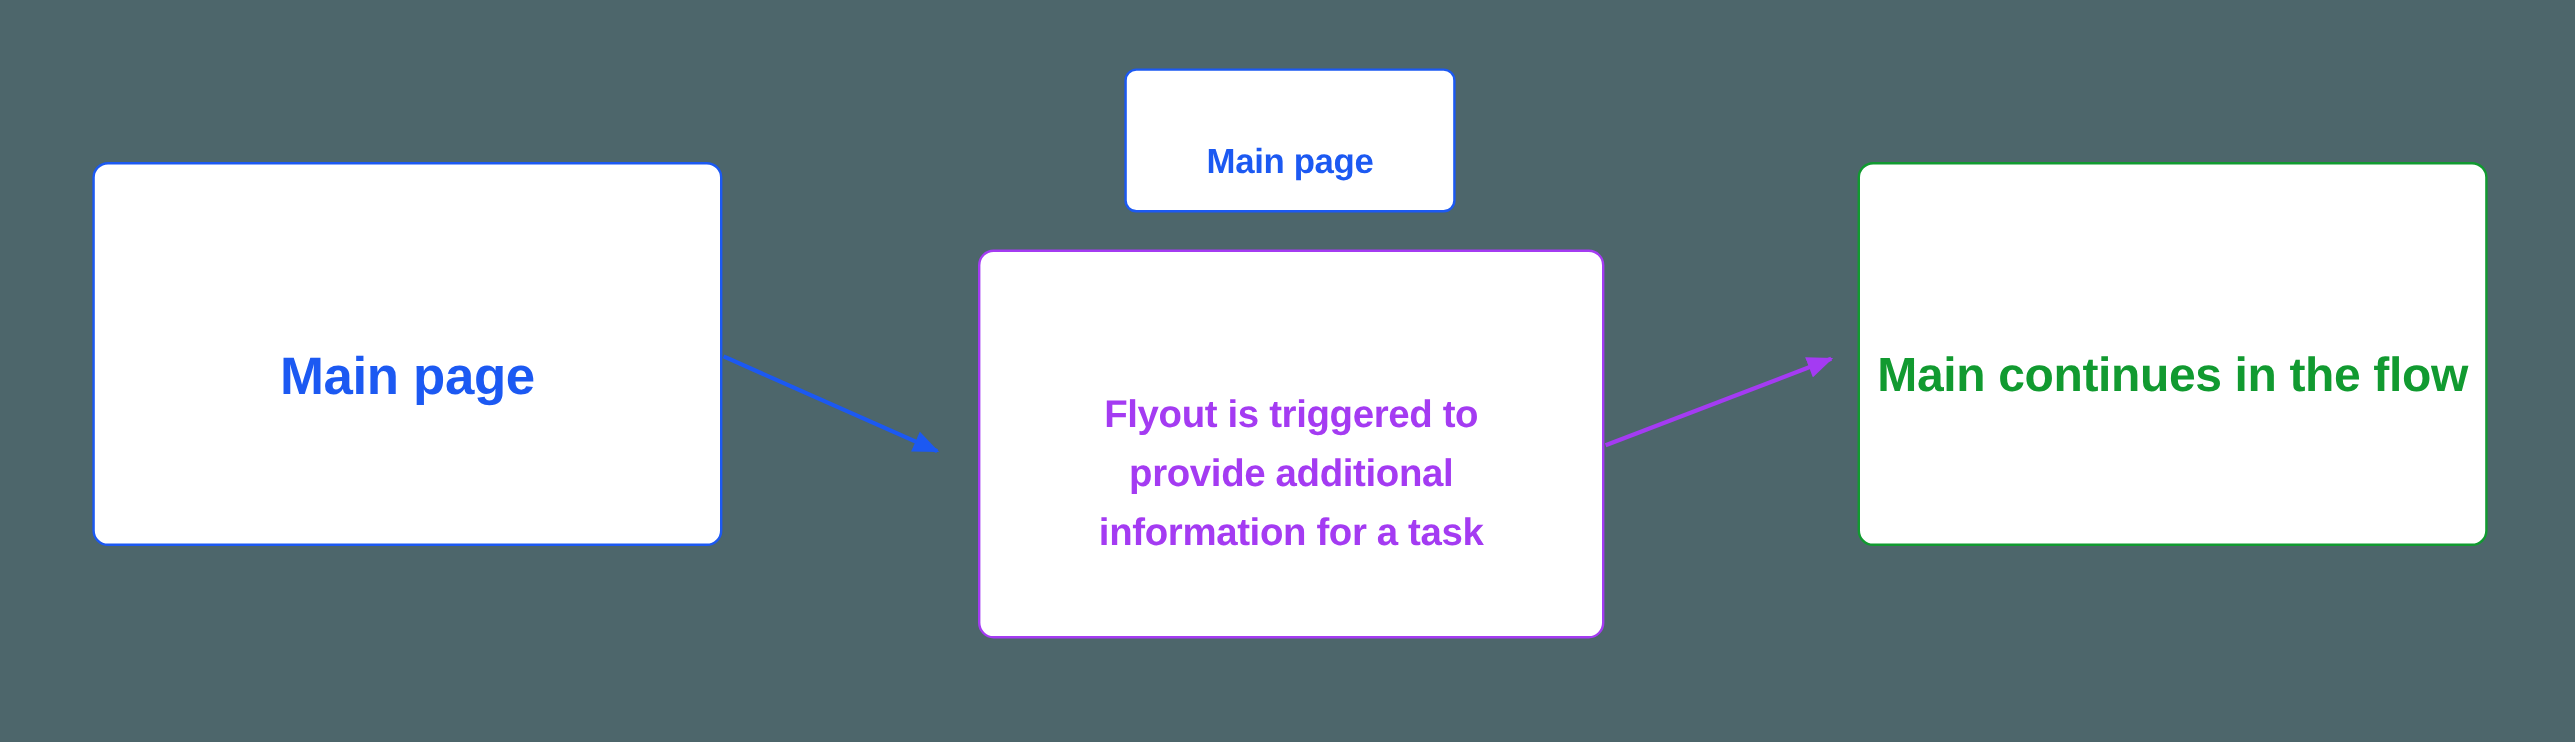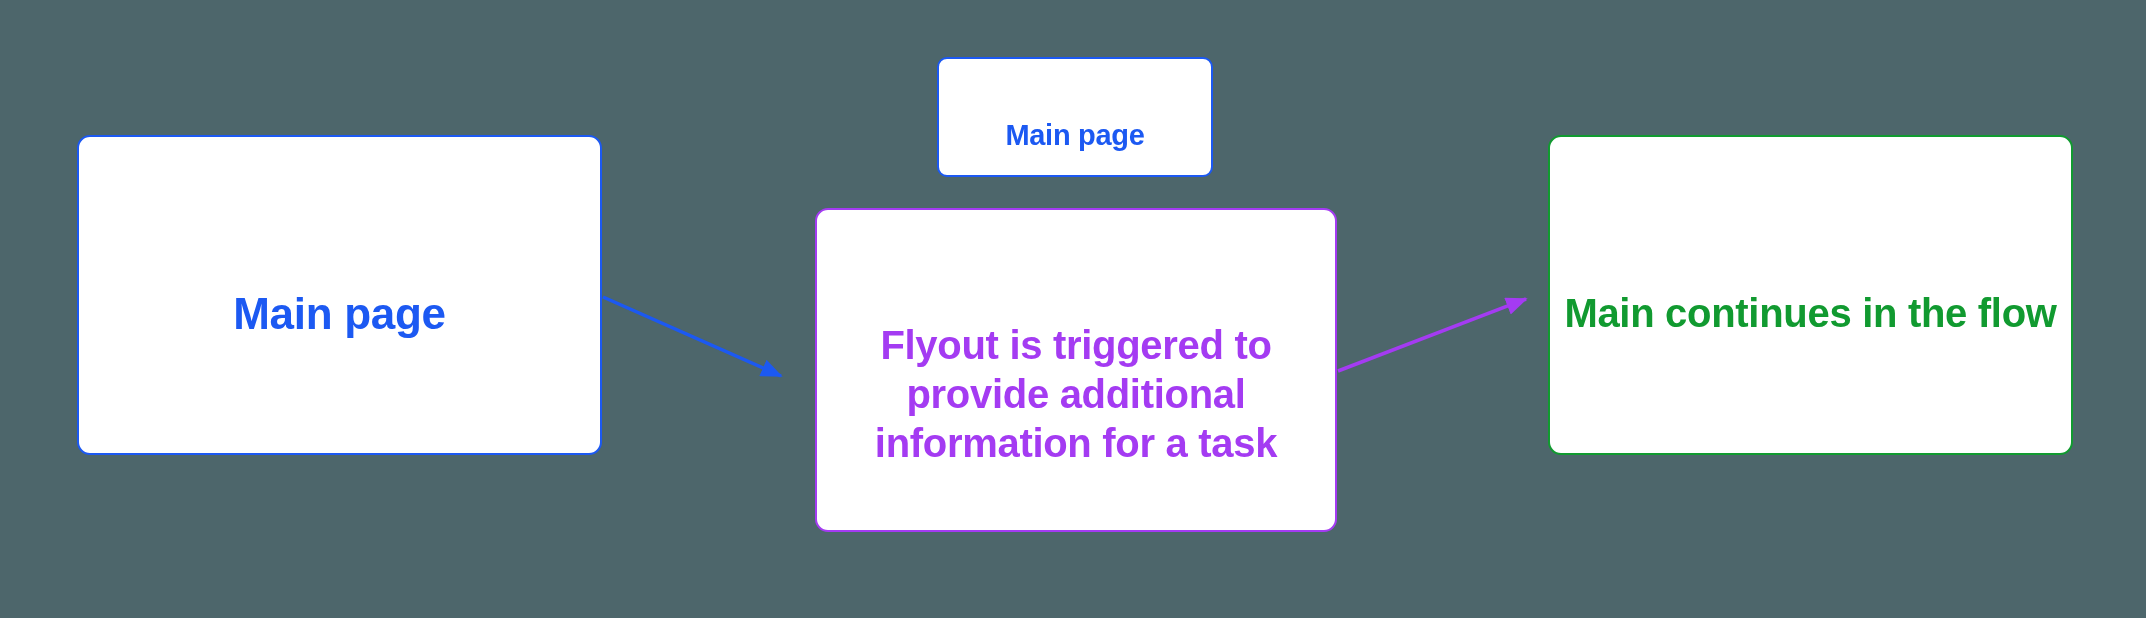--- a/index.html
+++ b/index.html
@@ -48,21 +48,21 @@
   }
   .node-main-small {
     left: 937px; top: 57px;
     width: 276px; height: 120px;
     font-size: 29px;
     border-radius: 10px;
   }
   .node-flyout {
     left: 815px; top: 208px;
     width: 522px; height: 324px;
-    font-size: 40px;
+    font-size: 32px;
     line-height: 49px;
     padding-top: 12px;
   }
   .node-continue {
     left: 1548px; top: 135px;
     width: 525px; height: 320px;
     font-size: 40px;
   }
 
   .edges {

